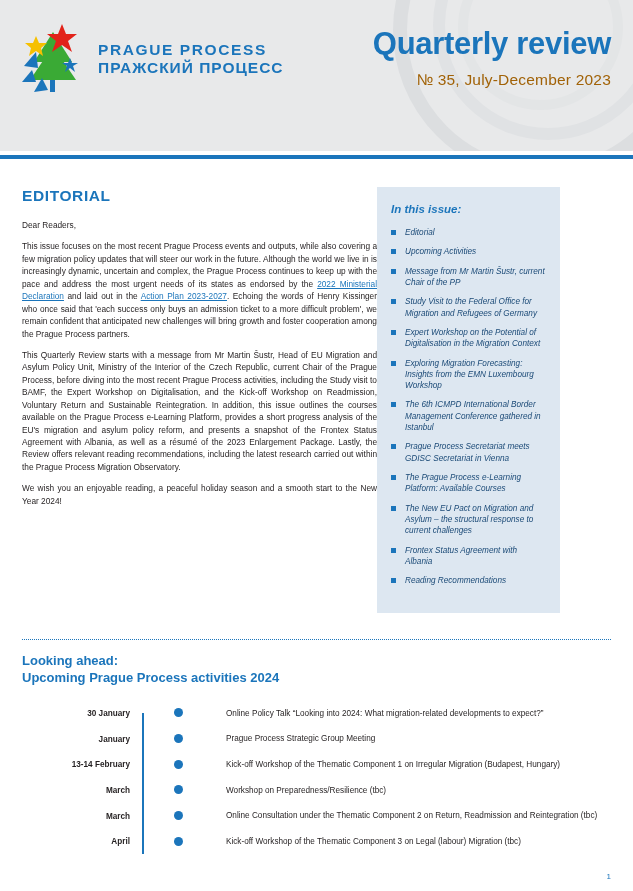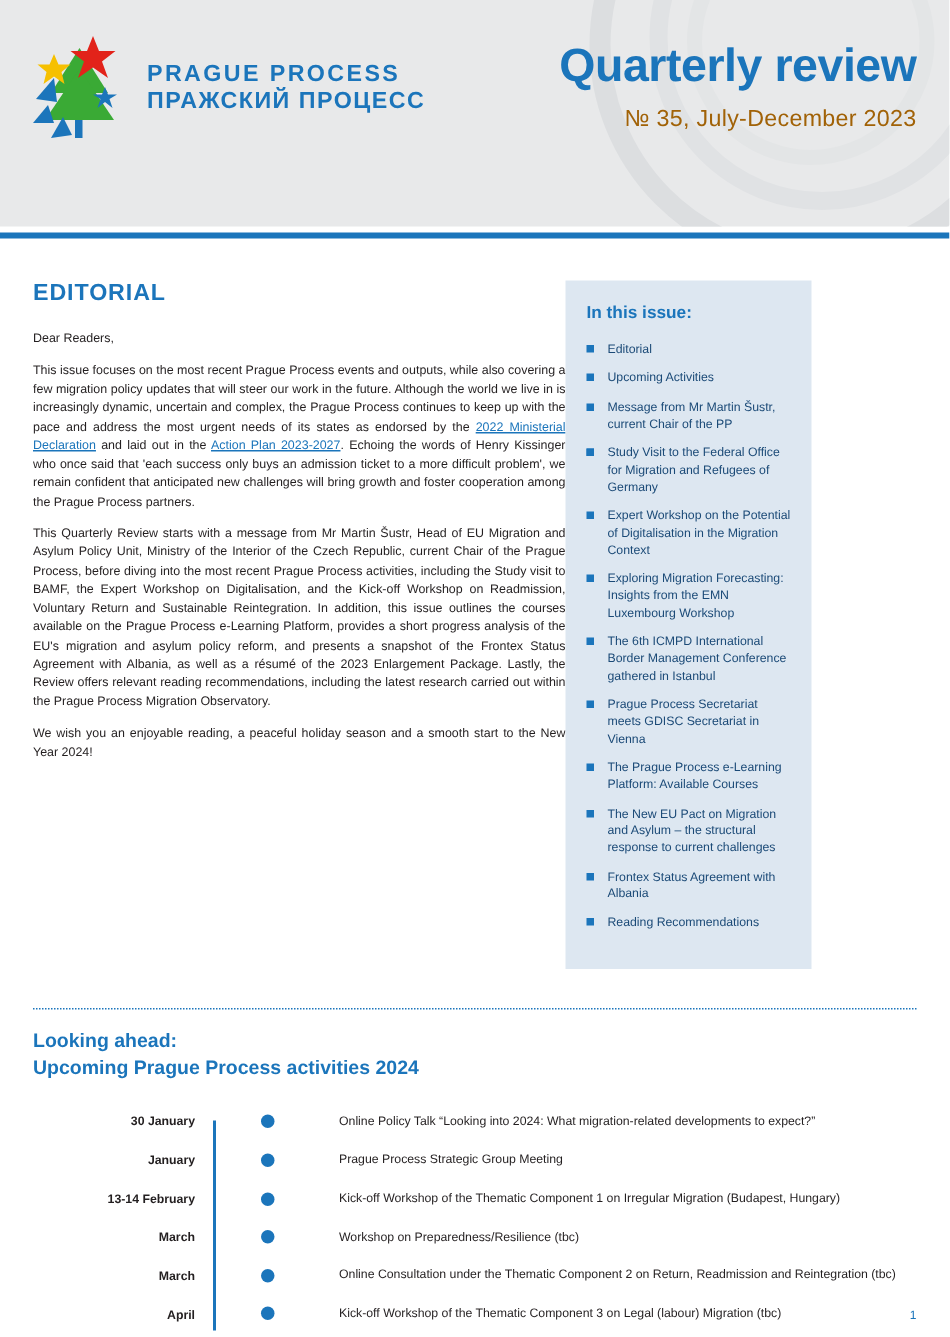--- a/index.html
+++ b/index.html
@@ -112,21 +112,22 @@
     padding: 0 22px;
   }
   .cols {
     display: flex;
     margin-top: 28px;
   }
   .col-left {
     width: 355px;
   }
   .col-right {
-    width: 164px;
+    width: 183px;
+    font-style: italic;
   }
 
   .editorial-title {
     color: #1b75bb;
     font-size: 15.5px;
     font-weight: bold;
     letter-spacing: 0.6px;
     margin-bottom: 14px;
   }
   .editorial p {
@@ -197,21 +198,21 @@
   .tl-line {
     position: absolute;
     left: 120px;
     top: 4px;
     bottom: -6px;
     width: 1.5px;
     background: #1b75bb;
   }
   .tl-row {
     display: flex;
-    align-items: flex-end;
+    align-items: center;
     margin-bottom: 15px;
     position: relative;
     gap: 36px;
   }
   .tl-date {
     width: 108px;
     text-align: right;
     font-size: 8.2px;
     font-weight: bold;
     color: #231f20;

